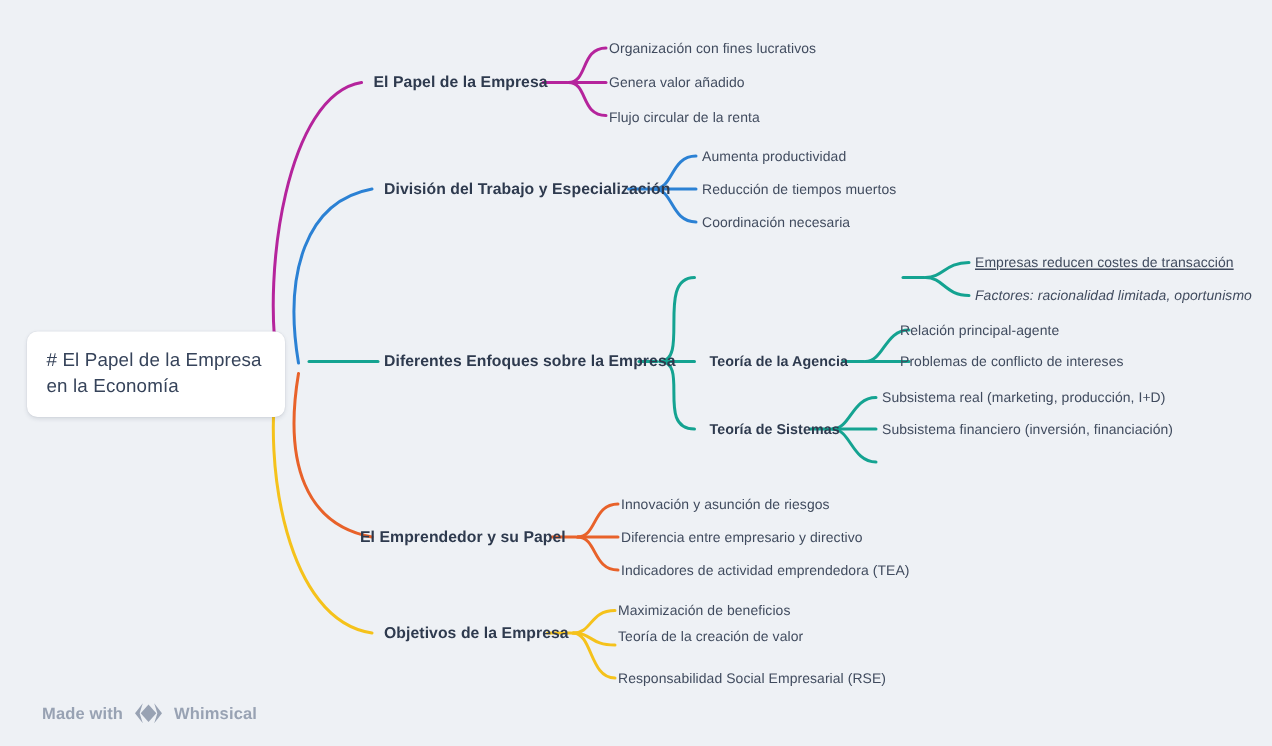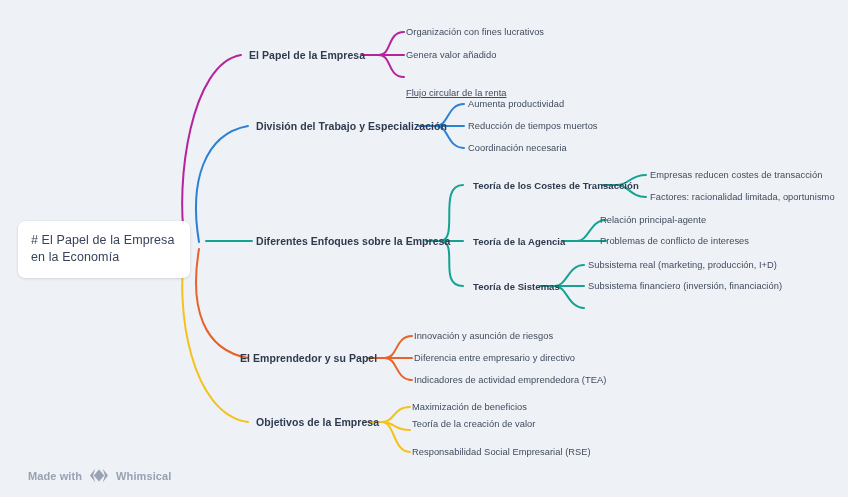--- a/index.html
+++ b/index.html
@@ -141,29 +141,28 @@
       <path d="M6.2 0.8 L1.0 7.5 L6.2 14.2 L4.1 7.5 Z" fill="#98a2b3"></path>
       <path d="M13.8 0.8 L19.0 7.5 L13.8 14.2 L15.9 7.5 Z" fill="#98a2b3"></path>
       <path d="M10.0 1.6 L15.2 7.5 L10.0 13.4 L4.8 7.5 Z" fill="#98a2b3"></path>
     </svg>
     <span class="watermark-text">Whimsical</span>
   </div>
 
 <div class="node node-l1" style="top: 49px; left: 249px;">El Papel de la Empresa</div>
     <div class="node node-leaf" style="top: 27px; left: 406px;">Organización con fines lucrativos</div>
     <div class="node node-leaf" style="top: 50px; left: 406px;">Genera valor añadido</div>
-    <div class="node node-leaf" style="top: 88px; left: 406px; text-decoration: underline;">Flujo circular de la renta</div>
+    <div class="node node-leaf" style="top: 73px; left: 406px;">Flujo circular de la renta</div>
     <div class="node node-l1" style="top: 120px; left: 256px;">División del Trabajo y Especialización</div>
     <div class="node node-leaf" style="top: 99px; left: 468px;">Aumenta productividad</div>
     <div class="node node-leaf" style="top: 121px; left: 468px;">Reducción de tiempos muertos</div>
     <div class="node node-leaf" style="top: 143px; left: 468px;">Coordinación necesaria</div>
     <div class="node node-l1" style="top: 235px; left: 256px;">Diferentes Enfoques sobre la Empresa</div>
-    <div class="node node-l2" style="top: 179.5px; left: 473px;">Teoría de los Costes de Transacción</div>
-    <div class="node node-leaf" style="top: 170px; left: 650px;">Empresas reducen costes de transacción</div>
-    <div class="node node-leaf" style="top: 192px; left: 650px;">Factores: racionalidad limitada, oportunismo</div>
+    <div class="node node-leaf" style="top: 170px; left: 650px; text-decoration: underline;">Empresas reducen costes de transacción</div>
+    <div class="node node-leaf" style="top: 192px; left: 650px; font-style: italic;">Factores: racionalidad limitada, oportunismo</div>
     <div class="node node-l2" style="top: 235.5px; left: 473px; text-align: right;">Teoría de la Agencia</div>
     <div class="node node-leaf" style="top: 215px; left: 600px; text-align: center;">Relación principal-agente</div>
     <div class="node node-leaf" style="top: 236px; left: 600px;">Problemas de conflicto de intereses</div>
     <div class="node node-l2" style="top: 280.5px; left: 473px;">Teoría de Sistemas</div>
     <div class="node node-leaf" style="top: 260px; left: 588px;">Subsistema real (marketing, producción, I+D)</div>
     <div class="node node-leaf" style="top: 281px; left: 588px;">Subsistema financiero (inversión, financiación)</div>
     <div class="node node-l1" style="top: 352px; left: 240px;">El Emprendedor y su Papel</div>
     <div class="node node-leaf" style="top: 331px; left: 414px;">Innovación y asunción de riesgos</div>
     <div class="node node-leaf" style="top: 353px; left: 414px;">Diferencia entre empresario y directivo</div>
     <div class="node node-leaf" style="top: 375px; left: 414px;">Indicadores de actividad emprendedora (TEA)</div>

